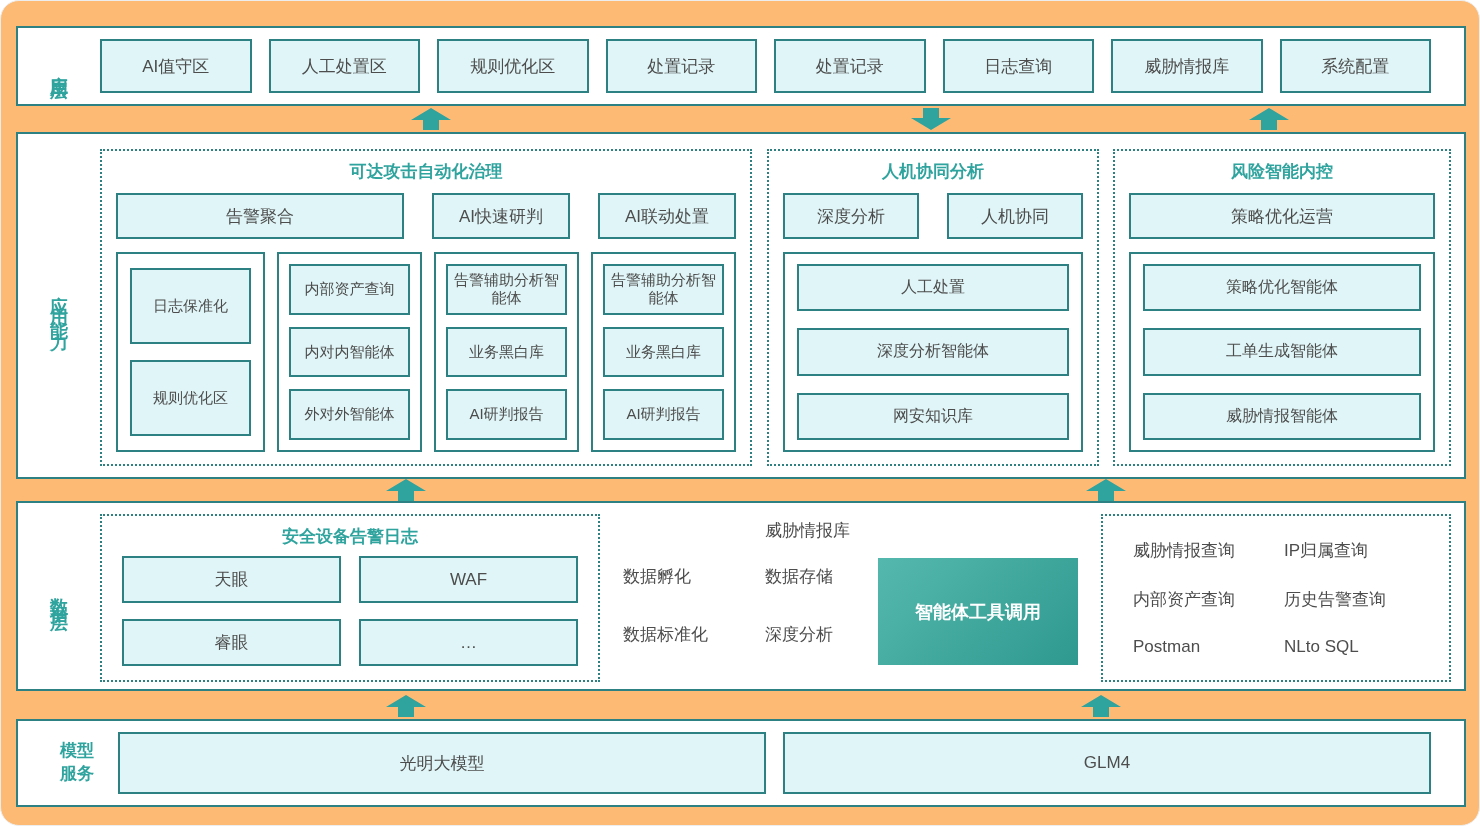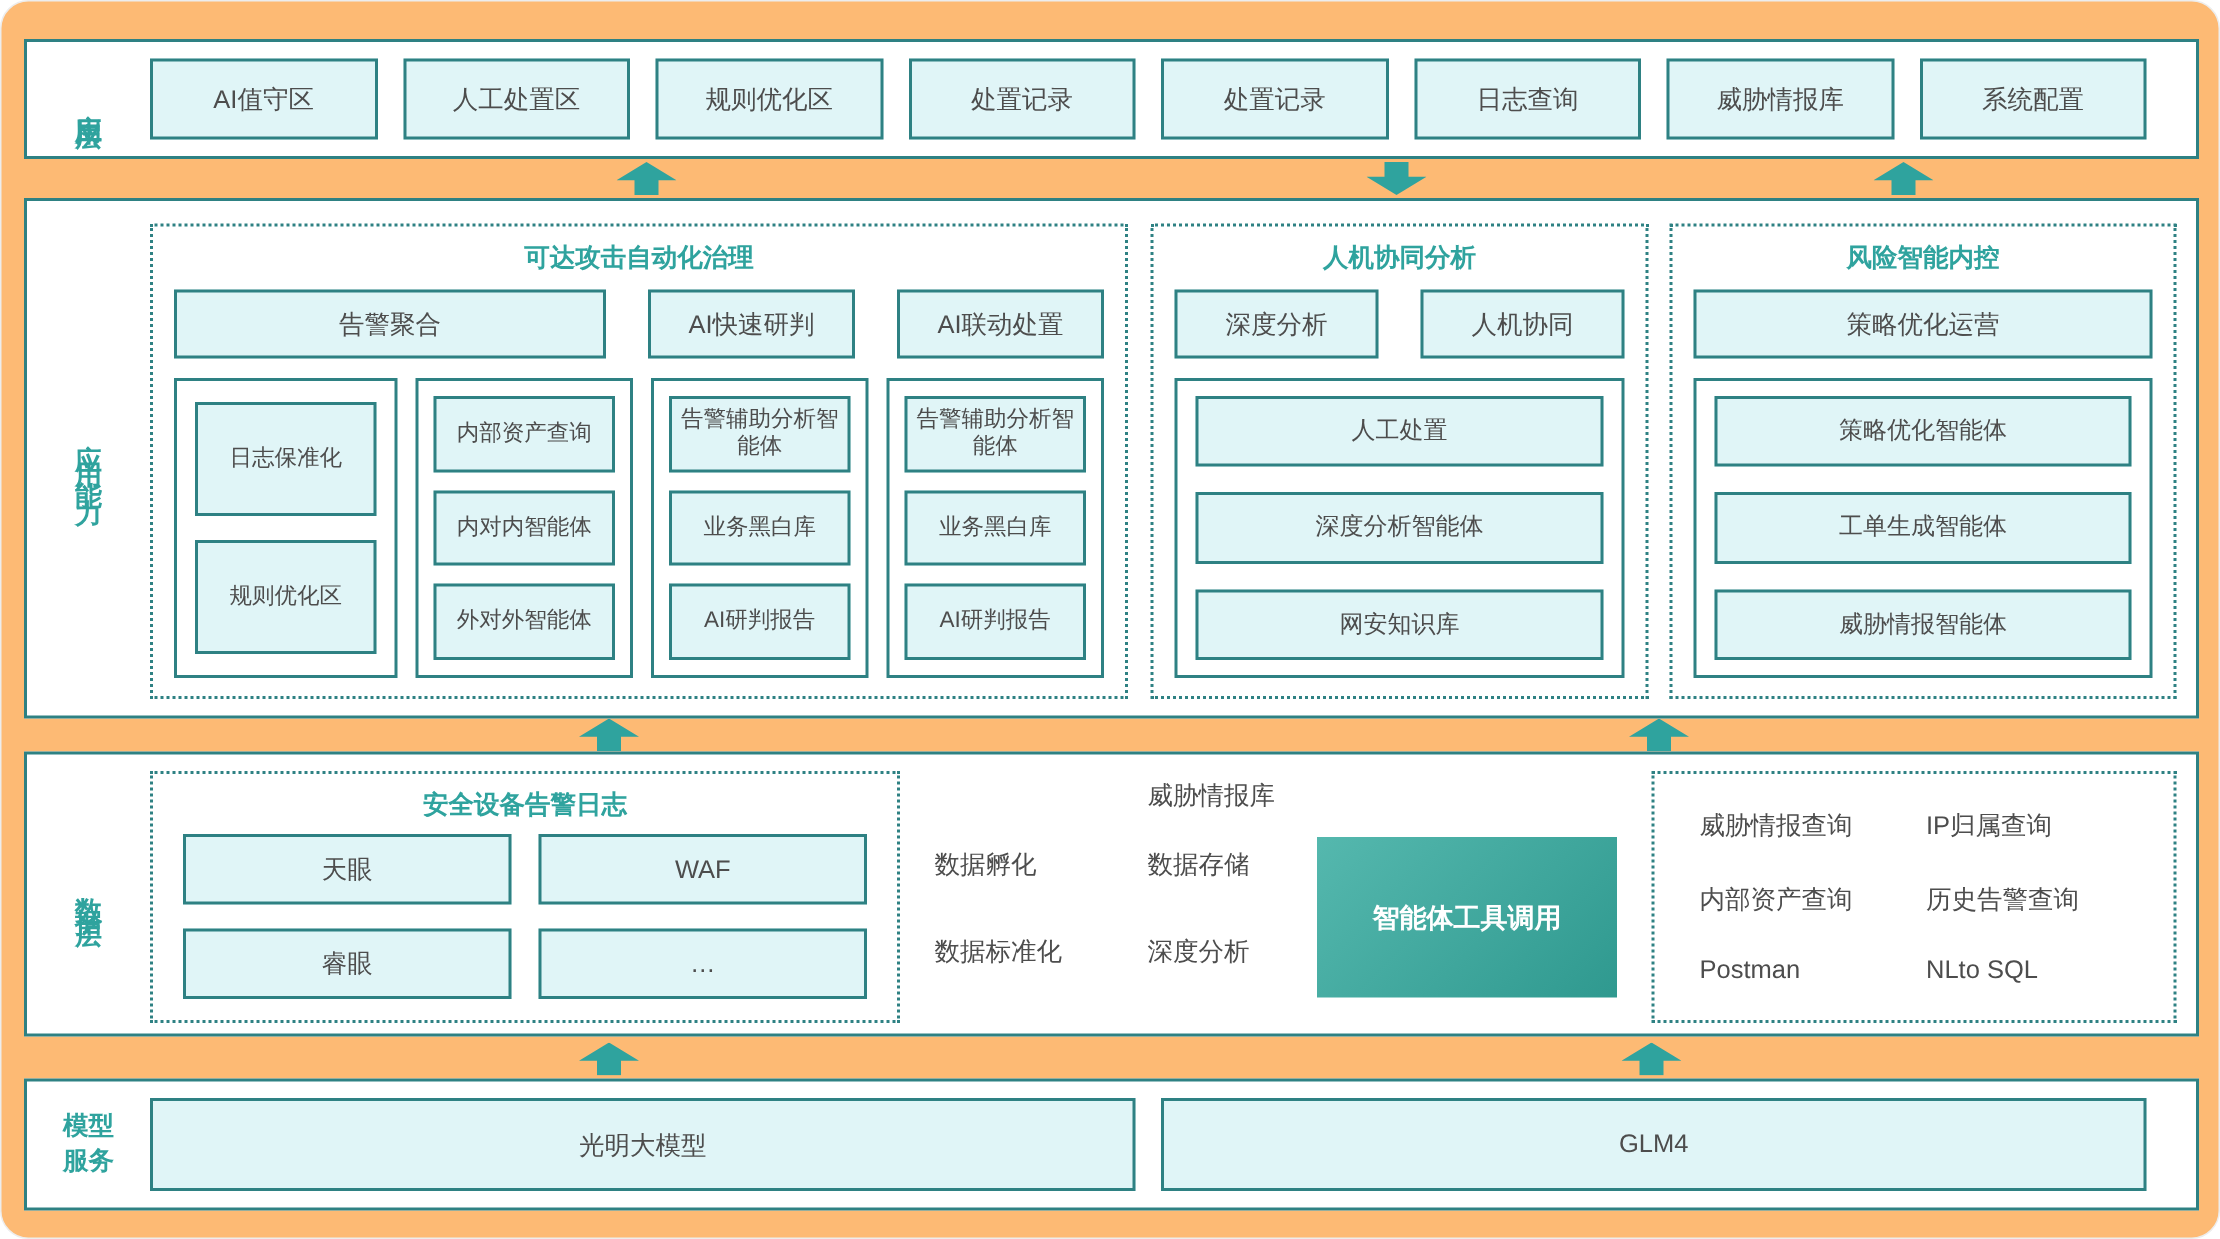--- a/index.html
+++ b/index.html
@@ -168,21 +168,21 @@
       <span>历史告警查询</span>
       <span>Postman</span>
       <span>NLto SQL</span>
     </div>
   </div>
 
   <div class="arrow" style="left:385px;top:694px;"></div>
   <div class="arrow" style="left:1080px;top:694px;"></div>
 
   <div class="layer" style="top:718px;height:88px;">
-    <div class="layer-label two-line" style="justify-content:center;font-size:17px;">
+    <div class="layer-label two-line" style="justify-content:center;font-size:17px;padding-left:18px;">
       <span>模型</span>
       <span>服务</span>
     </div>
     <div class="model-row">
       <div class="cell">光明大模型</div>
       <div class="cell">GLM4</div>
     </div>
   </div>
 
 </div>

